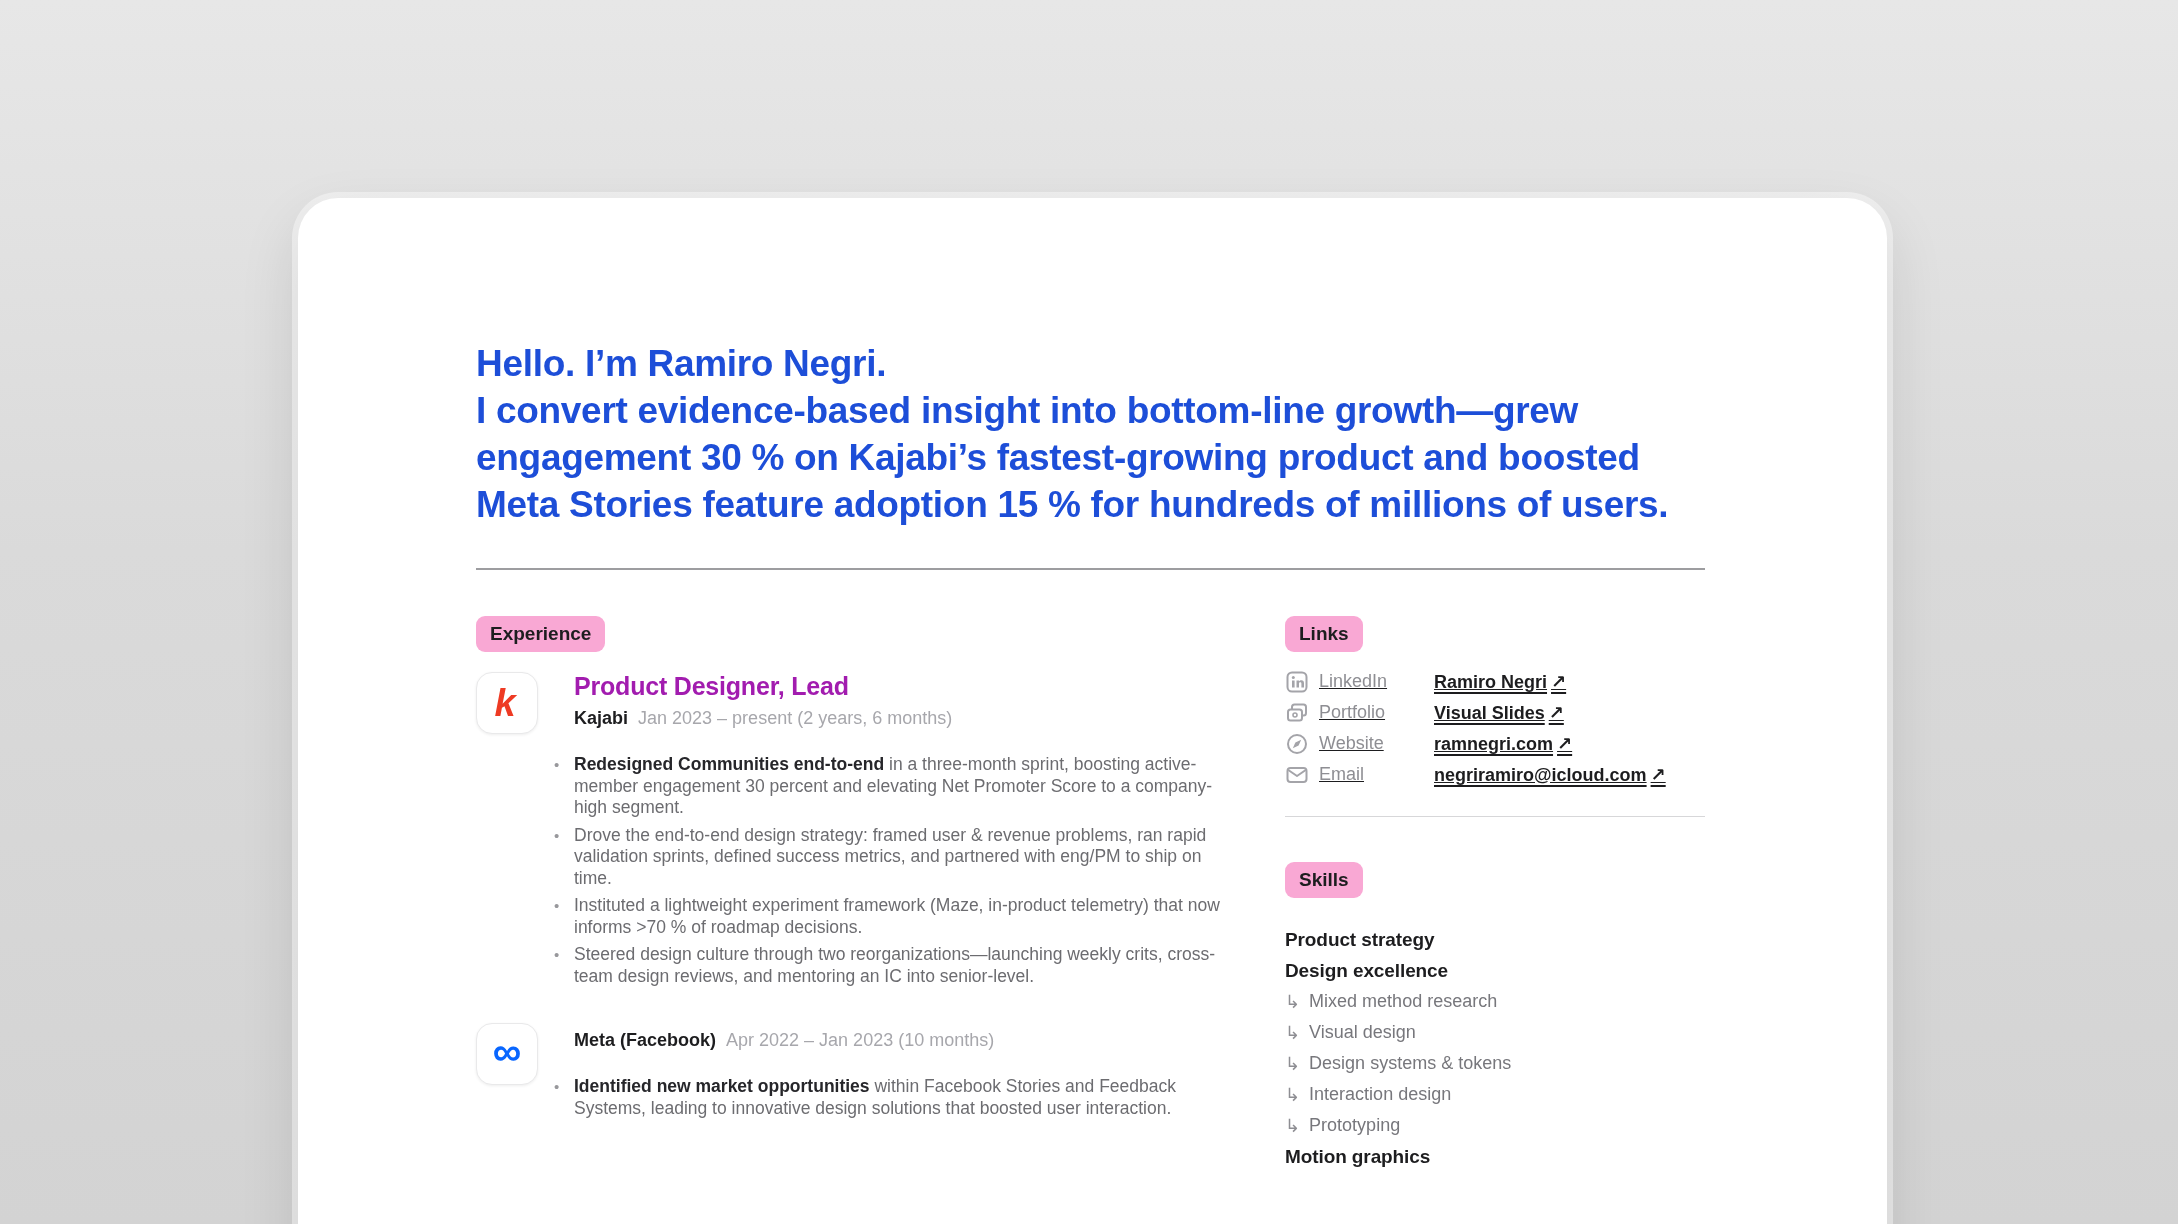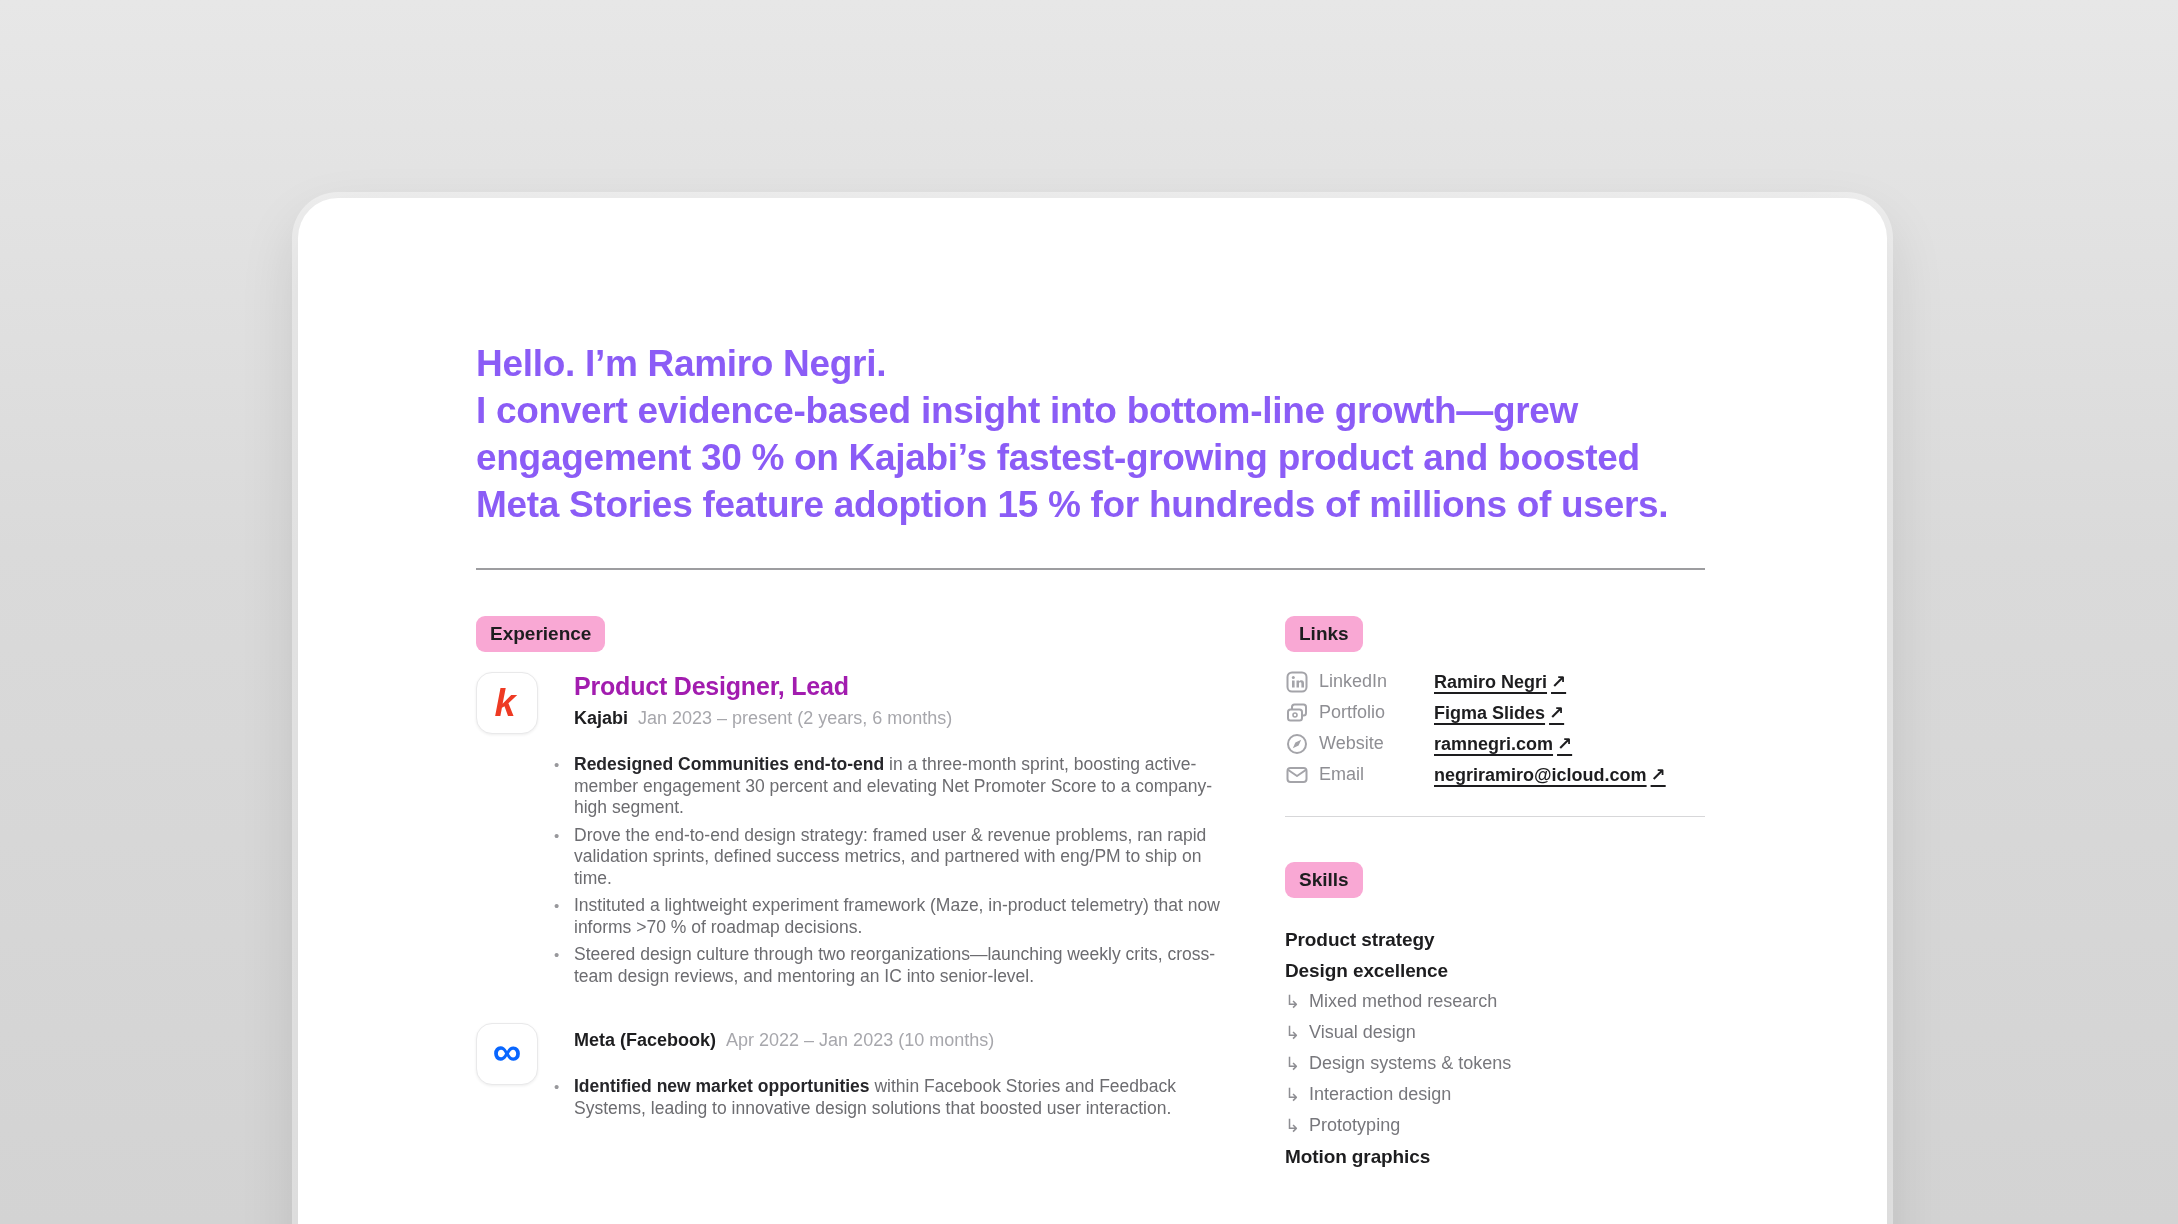--- a/index.html
+++ b/index.html
@@ -18,21 +18,21 @@
     border-radius: 40px;
     box-shadow: 0 0 0 6px rgba(255,255,255,0.40), 0 24px 60px rgba(0,0,0,0.12);
   }
   .content { padding: 142px 182px 0 178px; }
 
   .headline {
     font-size: 37px;
     line-height: 47px;
     font-weight: 700;
     letter-spacing: -0.3px;
-    color: #8b5cf6;
+    color: #1d4ed8;
     max-width: 1218px;
   }
 
   .rule-top { border: none; height: 2px; background: #9d9da0; margin-top: 40px; width: 1229px; }
 
   .columns { display: flex; margin-top: 46px; width: 1229px; }
   .col-left { width: 760px; flex: 0 0 760px; }
   .col-right { width: 420px; flex: 0 0 420px; margin-left: 49px; }
 
   .badge {
@@ -86,21 +86,21 @@
   .bullets li::before {
     content: "•";
     position: absolute;
     left: -20px; top: 0;
     color: #98989c;
     font-size: 15px;
   }
   .bold-seg { font-weight: 700; color: #26262a; }
 
   .links-table { margin-top: 14px; }
-  .link-row { display: flex; align-items: center; height: 31px; }
+  .link-row { display: flex; align-items: center; height: 31px; text-decoration: underline; }
   .link-icon { width: 24px; height: 24px; margin-right: 10px; flex: 0 0 24px; display: inline-flex; }
   .link-icon svg { width: 24px; height: 24px; }
   .link-label { width: 115px; flex: 0 0 115px; font-size: 18px; color: #8e8e93; }
   .link-value {
     font-size: 18px; font-weight: 700; color: #1d1d1f;
     text-decoration: underline;
     text-decoration-thickness: 2px;
     text-underline-offset: 4px;
     cursor: pointer;
   }
@@ -181,21 +181,21 @@
 
           <div class="link-row">
             <span class="link-icon">
               <svg viewBox="0 0 24 24">
                   <rect x="7" y="3.5" width="14" height="11" rx="2.5" fill="none" stroke="#a4a4a9" stroke-width="2"></rect>
                   <rect x="3" y="8.5" width="14" height="11" rx="2.5" fill="#ffffff" stroke="#a4a4a9" stroke-width="2"></rect>
                   <circle cx="10" cy="14" r="2" fill="none" stroke="#a4a4a9" stroke-width="1.6"></circle>
                 </svg>
             </span>
             <span class="link-label">Portfolio</span>
-            <a class="link-value"><span>Figma Slides</span><span class="link-arrow">↗</span></a>
+            <a class="link-value"><span>Visual Slides</span><span class="link-arrow">↗</span></a>
           </div>
 
           <div class="link-row">
             <span class="link-icon">
               <svg viewBox="0 0 24 24">
                   <circle cx="12" cy="12" r="9" fill="none" stroke="#a4a4a9" stroke-width="2"></circle>
                   <path d="M16.2 7.8 L13.6 13.6 L7.8 16.2 L10.4 10.4 Z" fill="#a4a4a9"></path>
                 </svg>
             </span>
             <span class="link-label">Website</span>

